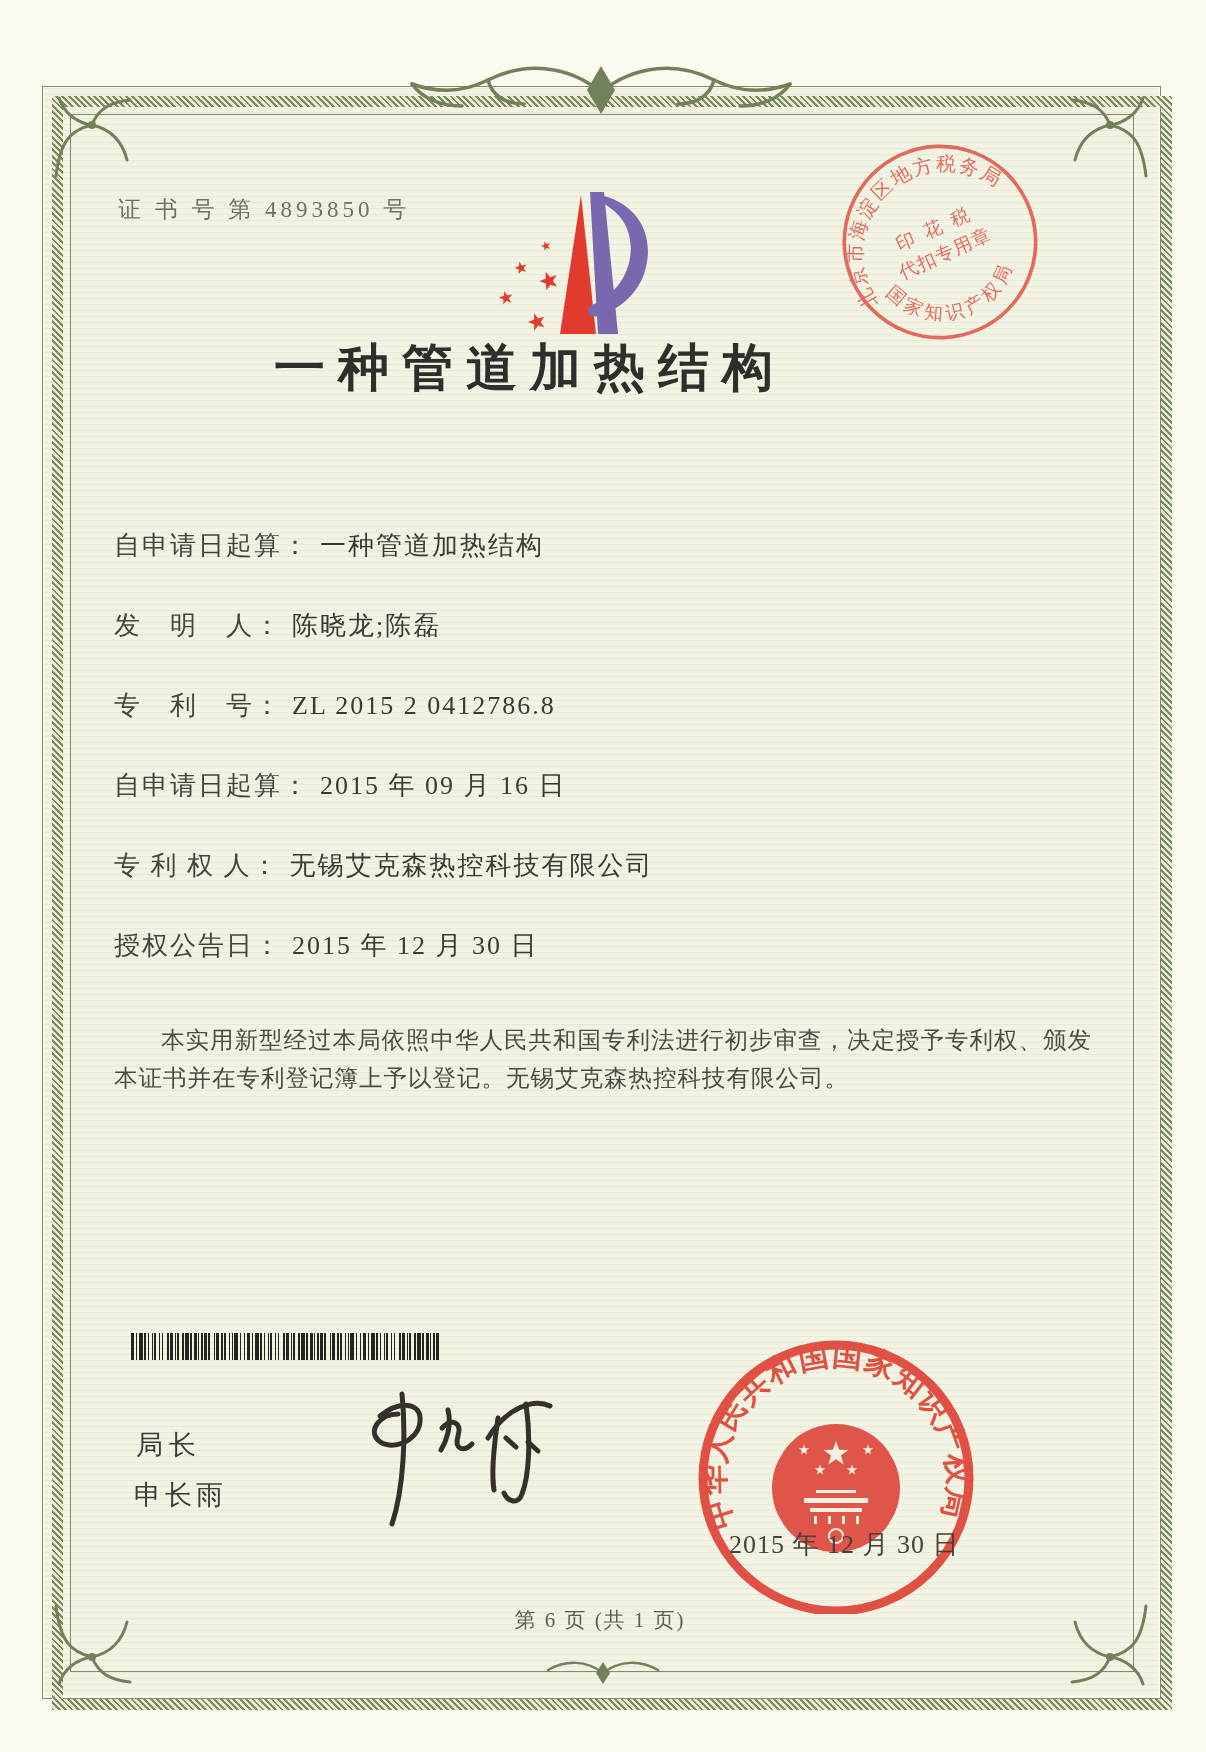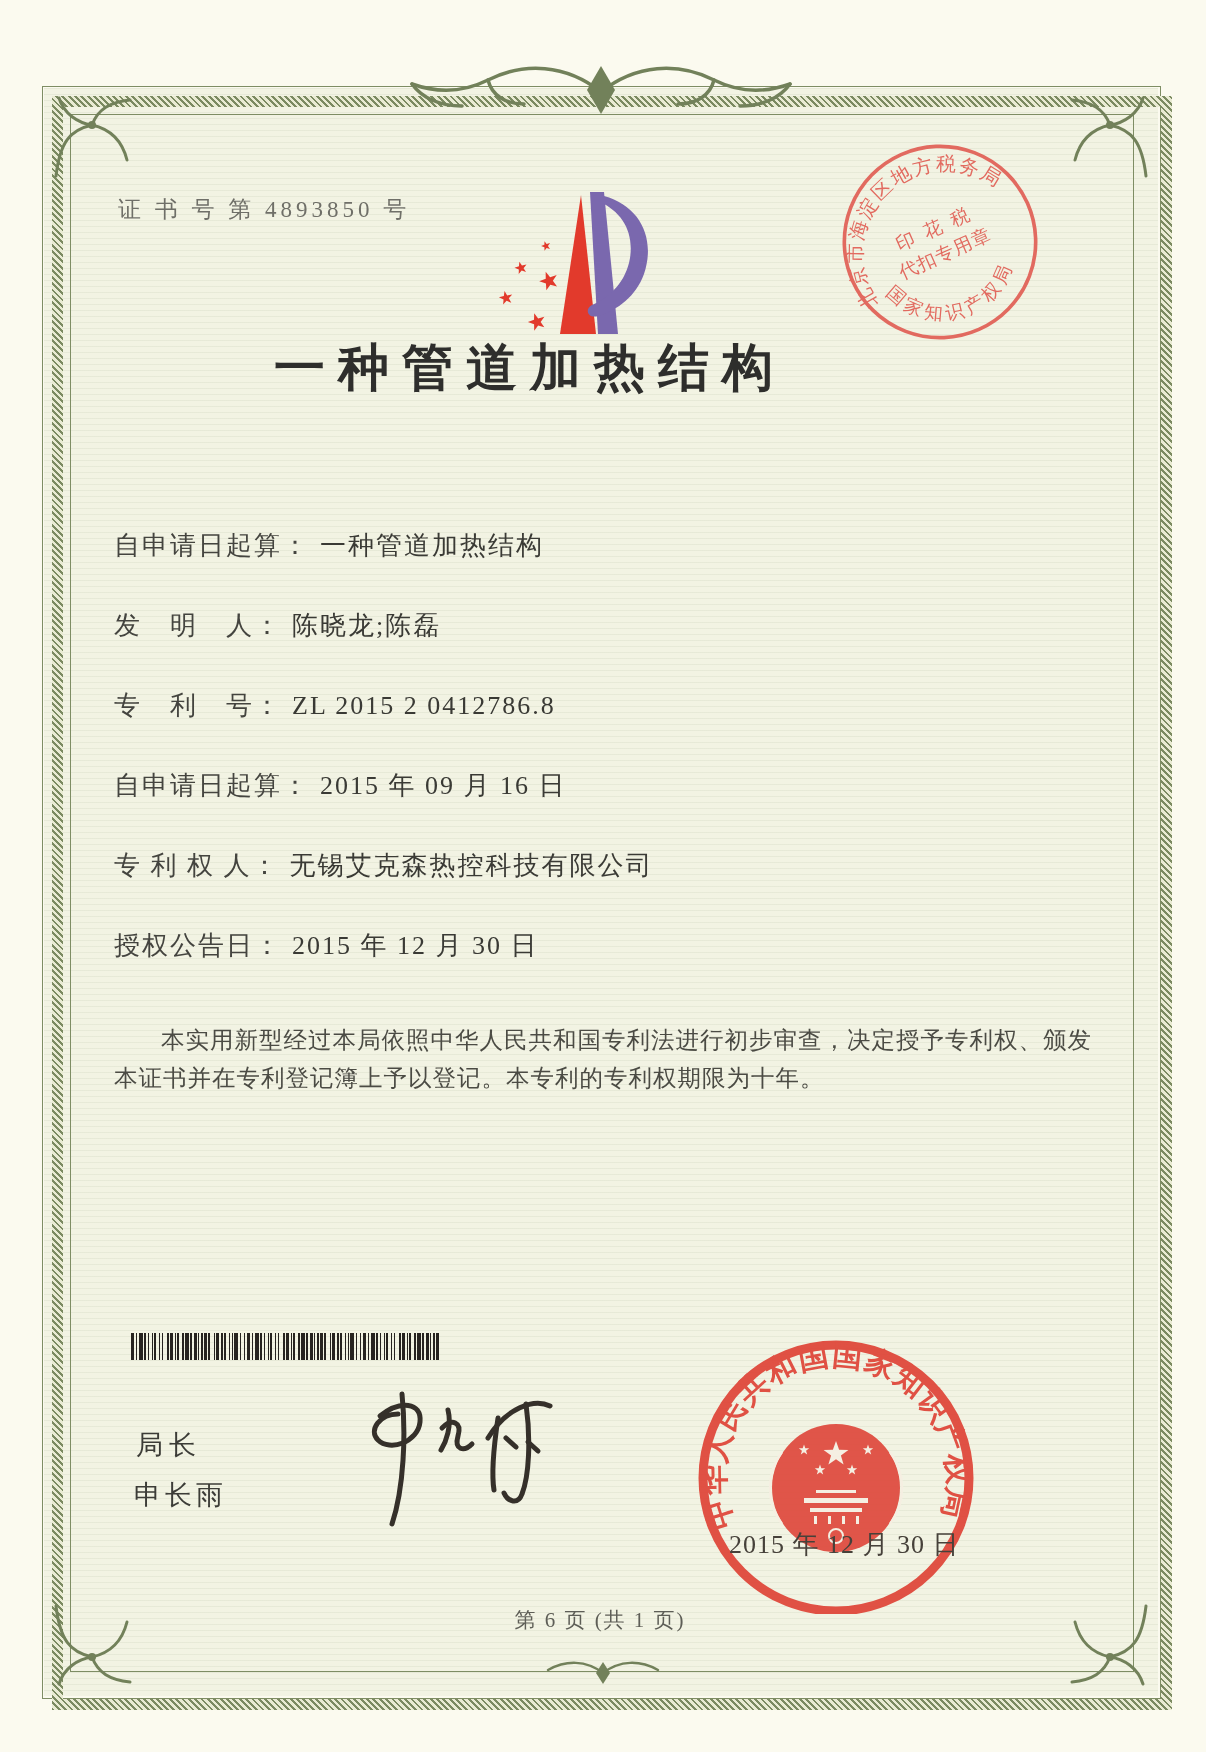--- a/index.html
+++ b/index.html
@@ -175,21 +175,21 @@
   <span class="lbl">自申请日起算：</span><span class="val">2015 年 09 月 16 日</span>
 </div>
 <div class="abs field-row" style="top:848px;">
   <span class="lbl">专 利 权 人：</span><span class="val">无锡艾克森热控科技有限公司</span>
 </div>
 <div class="abs field-row" style="top:928px;">
   <span class="lbl">授权公告日：</span><span class="val">2015 年 12 月 30 日</span>
 </div>
 
 <div class="abs body-text">
-  <p>本实用新型经过本局依照中华人民共和国专利法进行初步审查，决定授予专利权、颁发本证书并在专利登记簿上予以登记。本专利的专利权期限为十年。</p>
+  <p>本实用新型经过本局依照中华人民共和国专利法进行初步审查，决定授予专利权、颁发本证书并在专利登记簿上予以登记。无锡艾克森热控科技有限公司。</p>
 </div>
 
 <div class="abs barcode" id="barcode"><i style="width: 3px; background: rgb(38, 35, 31);"></i><i style="width: 2px; background: transparent;"></i><i style="width: 1px; background: rgb(38, 35, 31);"></i><i style="width: 2px; background: transparent;"></i><i style="width: 4px; background: rgb(38, 35, 31);"></i><i style="width: 1px; background: transparent;"></i><i style="width: 2px; background: rgb(38, 35, 31);"></i><i style="width: 2px; background: transparent;"></i><i style="width: 1px; background: rgb(38, 35, 31);"></i><i style="width: 3px; background: transparent;"></i><i style="width: 1px; background: rgb(38, 35, 31);"></i><i style="width: 1px; background: transparent;"></i><i style="width: 2px; background: rgb(38, 35, 31);"></i><i style="width: 3px; background: transparent;"></i><i style="width: 1px; background: rgb(38, 35, 31);"></i><i style="width: 2px; background: transparent;"></i><i style="width: 1px; background: rgb(38, 35, 31);"></i><i style="width: 4px; background: transparent;"></i><i style="width: 2px; background: rgb(38, 35, 31);"></i><i style="width: 1px; background: transparent;"></i><i style="width: 3px; background: rgb(38, 35, 31);"></i><i style="width: 2px; background: transparent;"></i><i style="width: 1px; background: rgb(38, 35, 31);"></i><i style="width: 1px; background: transparent;"></i><i style="width: 2px; background: rgb(38, 35, 31);"></i><i style="width: 3px; background: transparent;"></i><i style="width: 2px; background: rgb(38, 35, 31);"></i><i style="width: 1px; background: transparent;"></i><i style="width: 4px; background: rgb(38, 35, 31);"></i><i style="width: 1px; background: transparent;"></i><i style="width: 2px; background: rgb(38, 35, 31);"></i><i style="width: 2px; background: transparent;"></i><i style="width: 3px; background: rgb(38, 35, 31);"></i><i style="width: 1px; background: transparent;"></i><i style="width: 1px; background: rgb(38, 35, 31);"></i><i style="width: 2px; background: transparent;"></i><i style="width: 2px; background: rgb(38, 35, 31);"></i><i style="width: 1px; background: transparent;"></i><i style="width: 3px; background: rgb(38, 35, 31);"></i><i style="width: 1px; background: transparent;"></i><i style="width: 2px; background: rgb(38, 35, 31);"></i><i style="width: 4px; background: transparent;"></i><i style="width: 1px; background: rgb(38, 35, 31);"></i><i style="width: 1px; background: transparent;"></i><i style="width: 3px; background: rgb(38, 35, 31);"></i><i style="width: 2px; background: transparent;"></i><i style="width: 2px; background: rgb(38, 35, 31);"></i><i style="width: 1px; background: transparent;"></i><i style="width: 2px; background: rgb(38, 35, 31);"></i><i style="width: 3px; background: transparent;"></i><i style="width: 1px; background: rgb(38, 35, 31);"></i><i style="width: 2px; background: transparent;"></i><i style="width: 1px; background: rgb(38, 35, 31);"></i><i style="width: 1px; background: transparent;"></i><i style="width: 4px; background: rgb(38, 35, 31);"></i><i style="width: 2px; background: transparent;"></i><i style="width: 1px; background: rgb(38, 35, 31);"></i><i style="width: 3px; background: transparent;"></i><i style="width: 1px; background: rgb(38, 35, 31);"></i><i style="width: 2px; background: transparent;"></i><i style="width: 3px; background: rgb(38, 35, 31);"></i><i style="width: 2px; background: transparent;"></i><i style="width: 1px; background: rgb(38, 35, 31);"></i><i style="width: 2px; background: transparent;"></i><i style="width: 4px; background: rgb(38, 35, 31);"></i><i style="width: 1px; background: transparent;"></i><i style="width: 2px; background: rgb(38, 35, 31);"></i><i style="width: 2px; background: transparent;"></i><i style="width: 1px; background: rgb(38, 35, 31);"></i><i style="width: 3px; background: transparent;"></i><i style="width: 1px; background: rgb(38, 35, 31);"></i><i style="width: 1px; background: transparent;"></i><i style="width: 2px; background: rgb(38, 35, 31);"></i><i style="width: 3px; background: transparent;"></i><i style="width: 1px; background: rgb(38, 35, 31);"></i><i style="width: 2px; background: transparent;"></i><i style="width: 1px; background: rgb(38, 35, 31);"></i><i style="width: 4px; background: transparent;"></i><i style="width: 2px; background: rgb(38, 35, 31);"></i><i style="width: 1px; background: transparent;"></i><i style="width: 3px; background: rgb(38, 35, 31);"></i><i style="width: 2px; background: transparent;"></i><i style="width: 1px; background: rgb(38, 35, 31);"></i><i style="width: 1px; background: transparent;"></i><i style="width: 2px; background: rgb(38, 35, 31);"></i><i style="width: 3px; background: transparent;"></i><i style="width: 2px; background: rgb(38, 35, 31);"></i><i style="width: 1px; background: transparent;"></i><i style="width: 4px; background: rgb(38, 35, 31);"></i><i style="width: 1px; background: transparent;"></i><i style="width: 2px; background: rgb(38, 35, 31);"></i><i style="width: 2px; background: transparent;"></i><i style="width: 3px; background: rgb(38, 35, 31);"></i><i style="width: 1px; background: transparent;"></i><i style="width: 1px; background: rgb(38, 35, 31);"></i><i style="width: 2px; background: transparent;"></i><i style="width: 2px; background: rgb(38, 35, 31);"></i><i style="width: 1px; background: transparent;"></i><i style="width: 3px; background: rgb(38, 35, 31);"></i><i style="width: 1px; background: transparent;"></i><i style="width: 2px; background: rgb(38, 35, 31);"></i><i style="width: 4px; background: transparent;"></i><i style="width: 1px; background: rgb(38, 35, 31);"></i><i style="width: 1px; background: transparent;"></i><i style="width: 3px; background: rgb(38, 35, 31);"></i><i style="width: 2px; background: transparent;"></i><i style="width: 2px; background: rgb(38, 35, 31);"></i><i style="width: 1px; background: transparent;"></i><i style="width: 2px; background: rgb(38, 35, 31);"></i><i style="width: 3px; background: transparent;"></i><i style="width: 1px; background: rgb(38, 35, 31);"></i><i style="width: 2px; background: transparent;"></i><i style="width: 1px; background: rgb(38, 35, 31);"></i><i style="width: 1px; background: transparent;"></i><i style="width: 4px; background: rgb(38, 35, 31);"></i><i style="width: 2px; background: transparent;"></i><i style="width: 1px; background: rgb(38, 35, 31);"></i><i style="width: 3px; background: transparent;"></i><i style="width: 1px; background: rgb(38, 35, 31);"></i><i style="width: 2px; background: transparent;"></i><i style="width: 3px; background: rgb(38, 35, 31);"></i><i style="width: 2px; background: transparent;"></i><i style="width: 1px; background: rgb(38, 35, 31);"></i><i style="width: 2px; background: transparent;"></i><i style="width: 4px; background: rgb(38, 35, 31);"></i><i style="width: 1px; background: transparent;"></i><i style="width: 2px; background: rgb(38, 35, 31);"></i><i style="width: 2px; background: transparent;"></i><i style="width: 1px; background: rgb(38, 35, 31);"></i><i style="width: 3px; background: transparent;"></i><i style="width: 1px; background: rgb(38, 35, 31);"></i><i style="width: 1px; background: transparent;"></i><i style="width: 2px; background: rgb(38, 35, 31);"></i><i style="width: 3px; background: transparent;"></i><i style="width: 1px; background: rgb(38, 35, 31);"></i><i style="width: 2px; background: transparent;"></i><i style="width: 1px; background: rgb(38, 35, 31);"></i><i style="width: 4px; background: transparent;"></i><i style="width: 2px; background: rgb(38, 35, 31);"></i><i style="width: 1px; background: transparent;"></i><i style="width: 3px; background: rgb(38, 35, 31);"></i><i style="width: 2px; background: transparent;"></i><i style="width: 1px; background: rgb(38, 35, 31);"></i><i style="width: 1px; background: transparent;"></i><i style="width: 2px; background: rgb(38, 35, 31);"></i><i style="width: 3px; background: transparent;"></i><i style="width: 2px; background: rgb(38, 35, 31);"></i><i style="width: 1px; background: transparent;"></i><i style="width: 4px; background: rgb(38, 35, 31);"></i><i style="width: 1px; background: transparent;"></i><i style="width: 2px; background: rgb(38, 35, 31);"></i><i style="width: 2px; background: transparent;"></i><i style="width: 3px; background: rgb(38, 35, 31);"></i><i style="width: 1px; background: transparent;"></i><i style="width: 1px; background: rgb(38, 35, 31);"></i><i style="width: 2px; background: transparent;"></i><i style="width: 2px; background: rgb(38, 35, 31);"></i><i style="width: 1px; background: transparent;"></i><i style="width: 3px; background: rgb(38, 35, 31);"></i></div>
 
 <div class="abs signer-title">局长</div>
 <div class="abs signer-name">申长雨</div>
 
 <div class="abs sig-box">
   <svg width="248" height="172" viewBox="0 0 248 172" fill="none" stroke="#35302a" stroke-width="5" stroke-linecap="round">
     <path d="M52,26 C72,10 94,12 92,32 C90,52 62,62 50,50 C40,40 52,24 70,24"></path>

